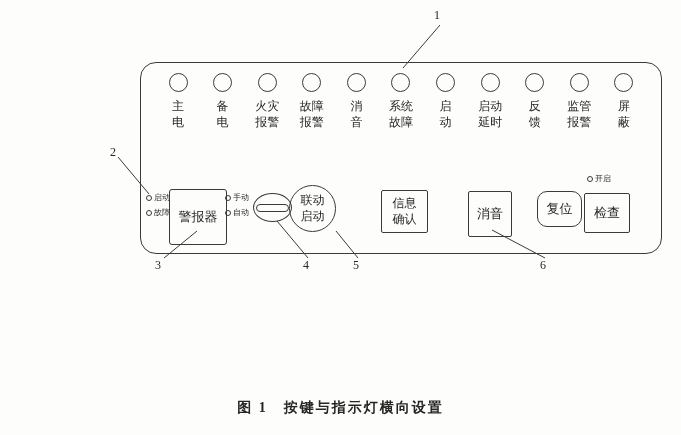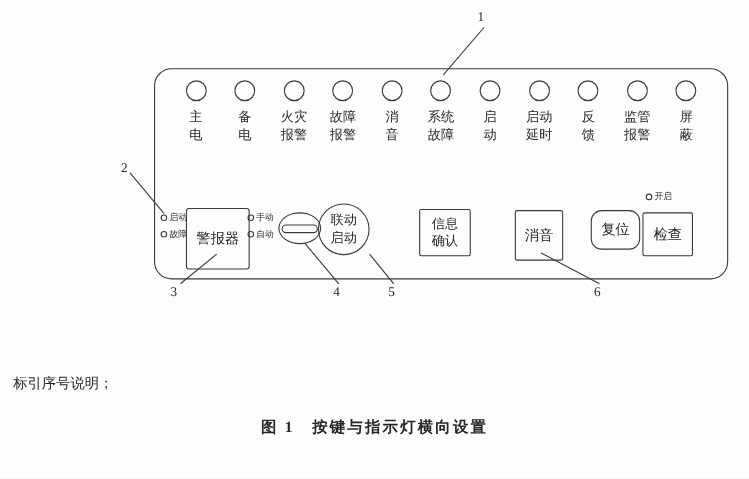--- a/index.html
+++ b/index.html
@@ -47,21 +47,21 @@
   .lg-open  { left:446px; top:112px;text-align:center; }
   .num { position:absolute; font-size:12px; }
   .num-1 { left:434px; top:8px; }
   .num-2 { left:110px; top:145px; }
   .num-3 { left:155px; top:258px; }
   .num-4 { left:303px; top:258px; }
   .num-5 { left:353px; top:258px; }
   .num-6 { left:540px; top:258px; }
   .legend { position:absolute; left:12px; top:286px; font-size:13px; line-height:25px; white-space:pre; }
   .caption {
-    position:absolute; left:0; right:0; top:380px; text-align:center;
+    position:absolute; left:0; right:0; top:399px; text-align:center;
     font-size:14px; font-weight:bold; letter-spacing:2px;
   }
 </style>
 </head>
 <body>
 
 <div class="stage">
 
   <svg class="lines" viewBox="0 0 681 435">
     <line x1="440" y1="25" x2="403" y2="68" stroke="#3a3a3a" stroke-width="1"></line>
@@ -179,20 +179,19 @@
         <span class="mini-lamp"></span>
         <span>开启</span>
       </div>
     </div>
 
     <div class="btn btn-check">检查</div>
 
   </div>
 
   <div class="legend">
-    <div>标引序号说明；</div>
     
     
   </div>
 
   <div class="caption">图 1　按键与指示灯横向设置</div>
 
 </div>
 
 </body></html>

